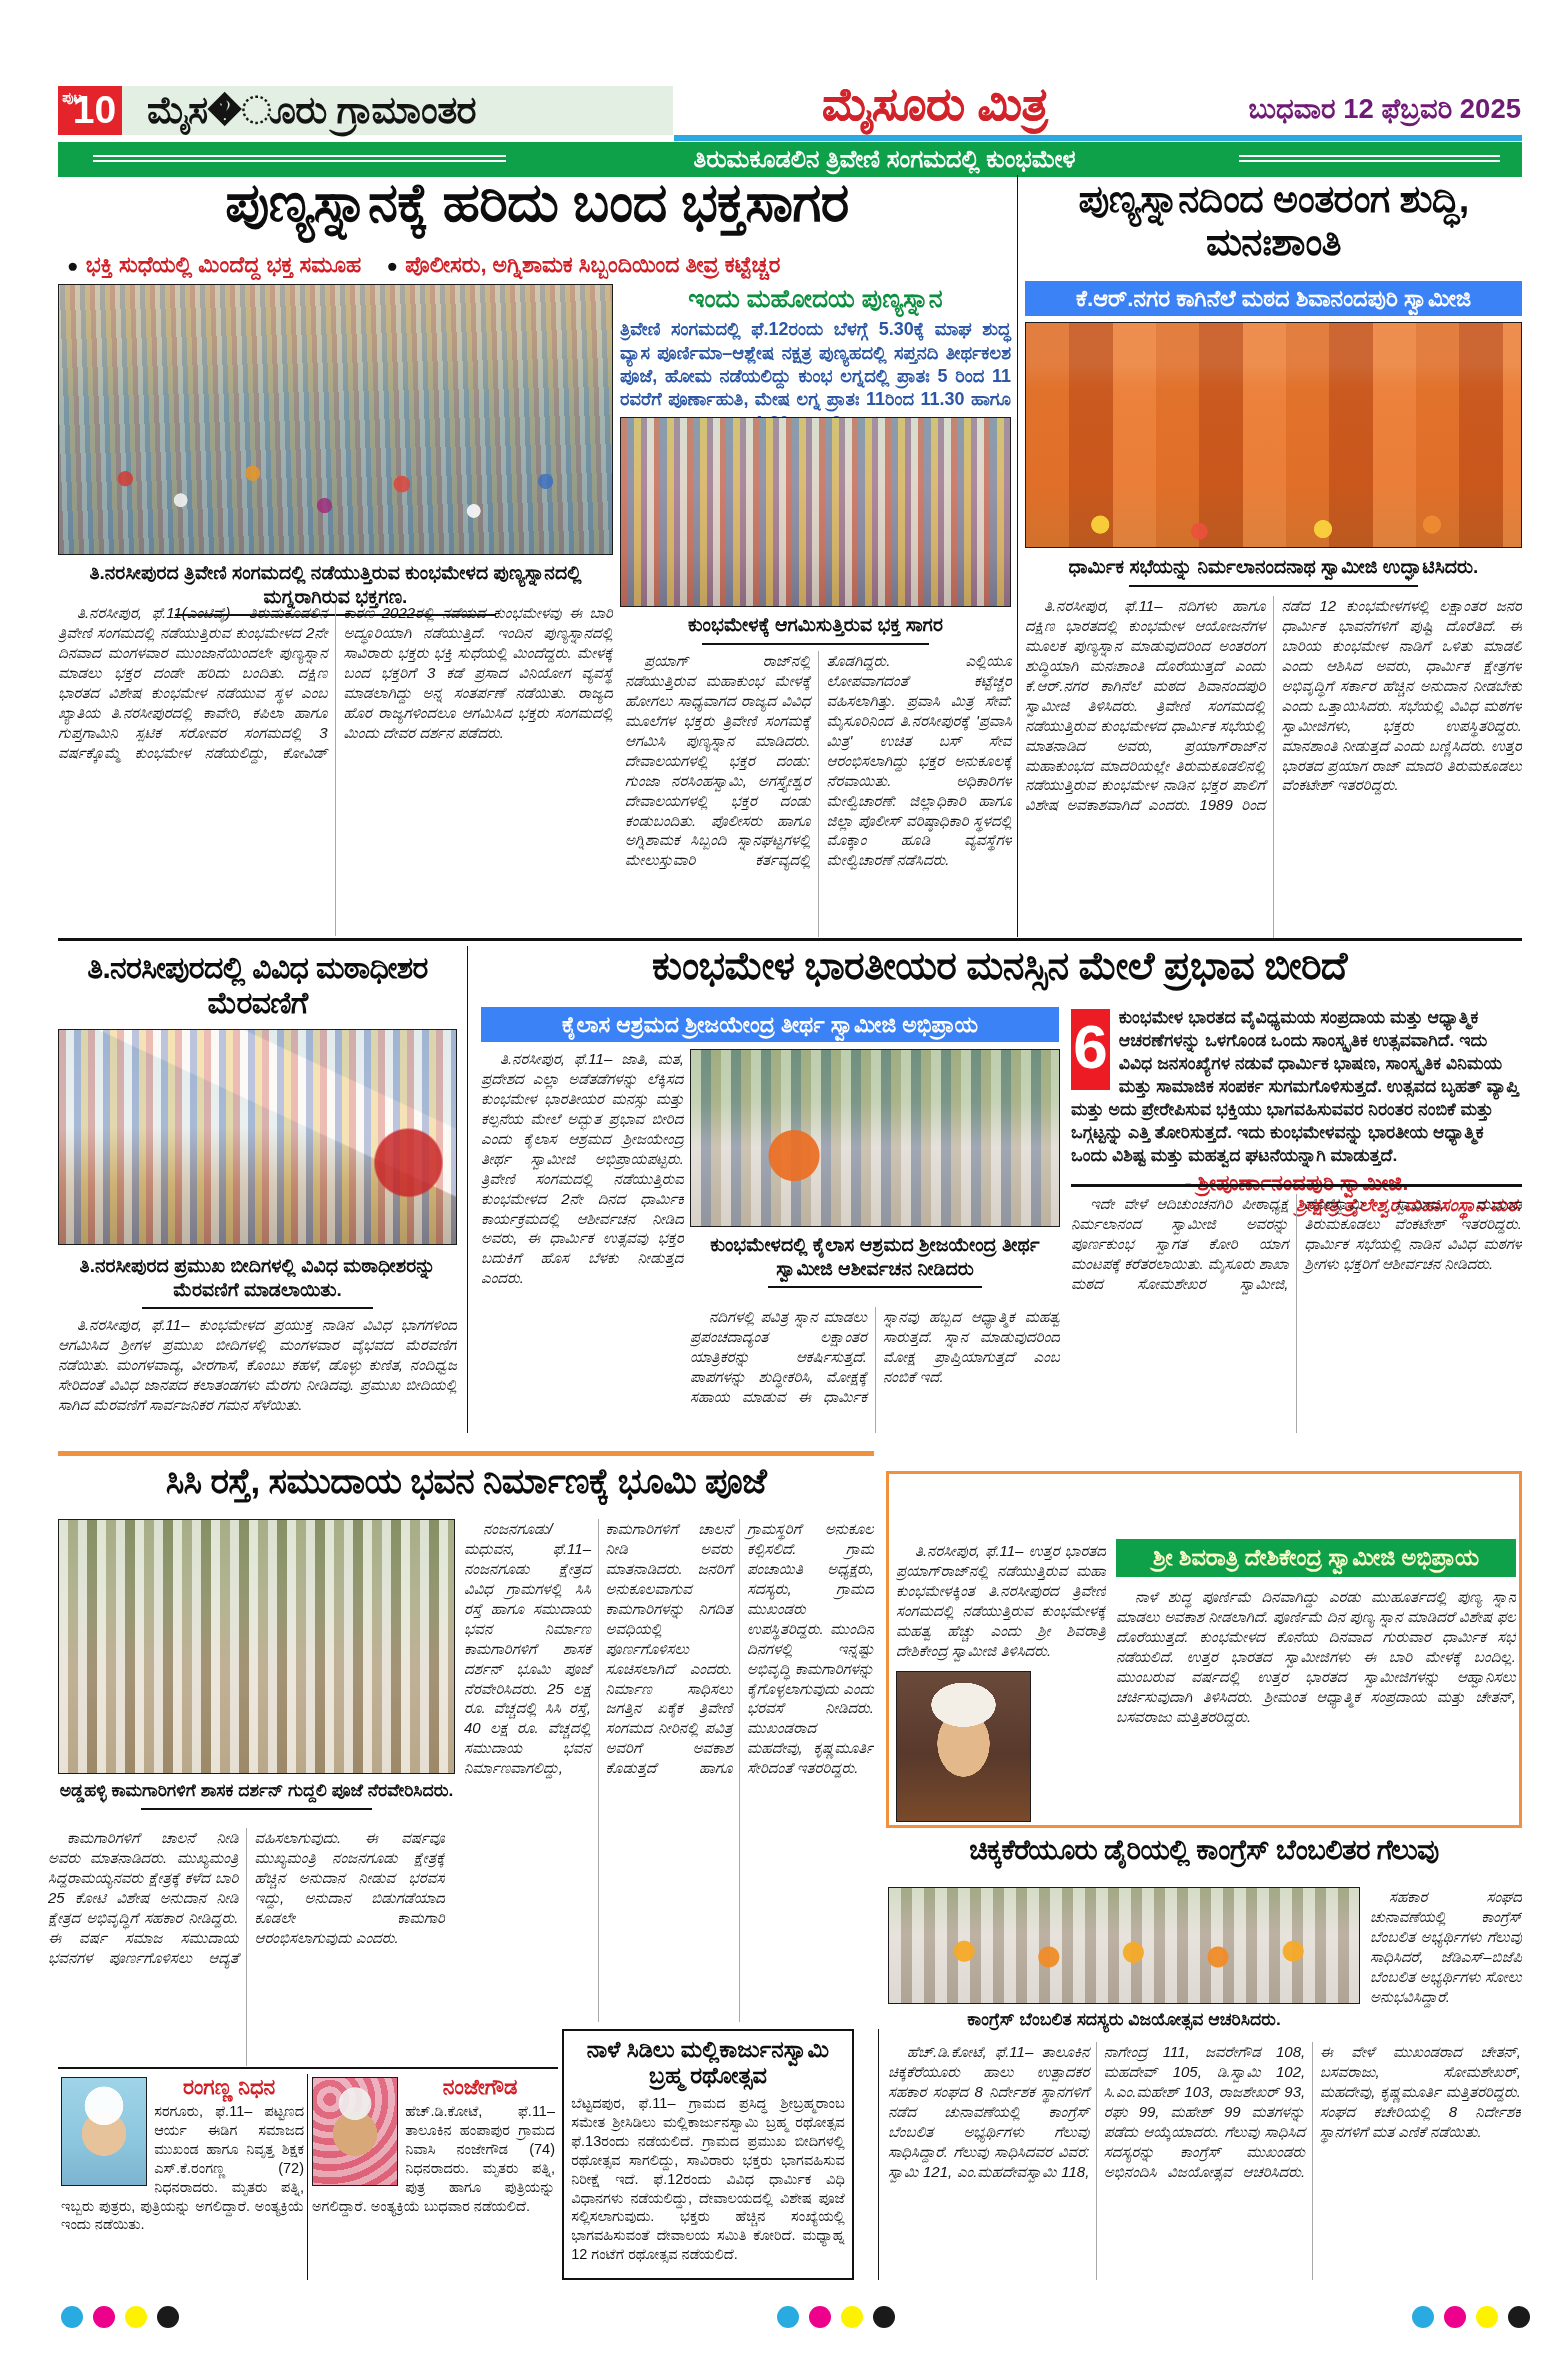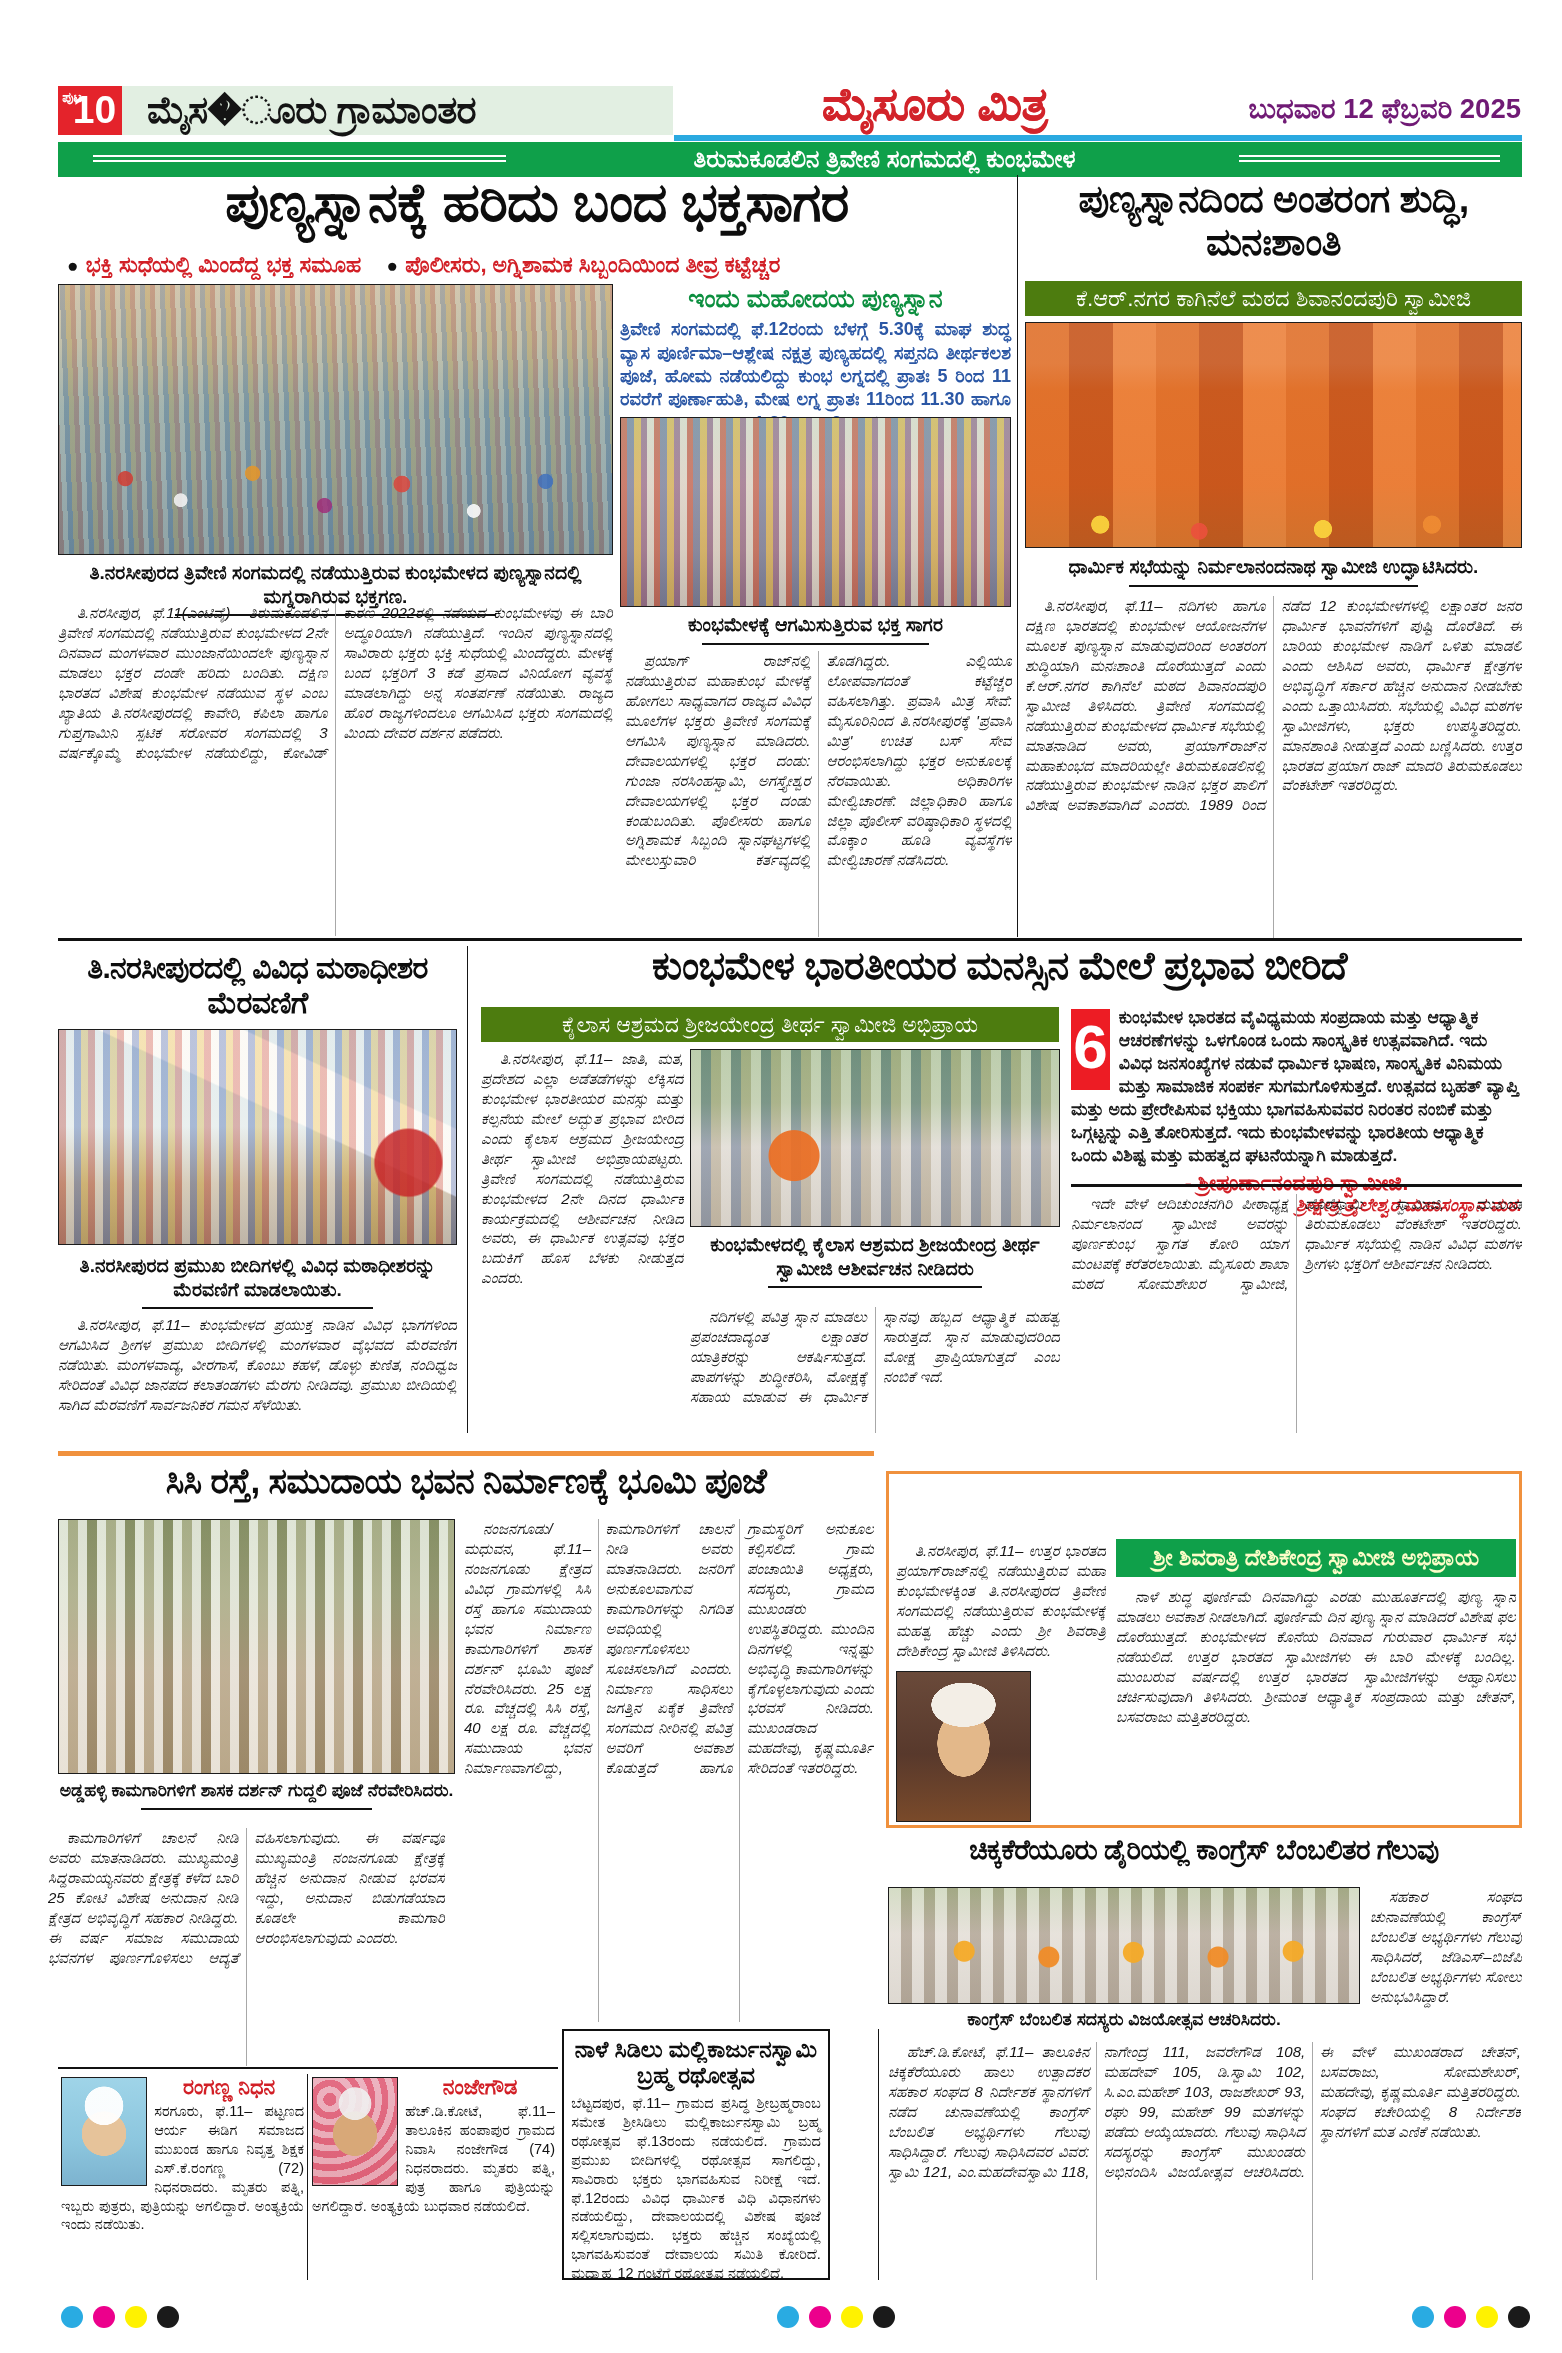--- a/index.html
+++ b/index.html
@@ -17,21 +17,21 @@
   .dateline{left:1130px;top:93px;width:391px;text-align:right;font-size:27.5px;font-weight:bold;color:#701a75;}
   .blue-line{left:674px;top:135px;width:848px;height:5.8px;background:#2aa9e0;}
   
   .banner{left:58px;top:142px;width:1464px;height:35px;background:#0fa04a;}
   .banner .txt{position:absolute;left:493px;top:2.9px;width:667px;text-align:center;color:#fff;font-weight:bold;font-size:24px;}
   .banner .dline{position:absolute;height:2.9px;border-top:2.2px solid #fff;border-bottom:2.2px solid #fff;top:13px;}
   .banner .dl-left{left:35px;width:413px;}
   .banner .dl-right{left:1181px;width:261px;}
   
   .hl{font-weight:bold;color:#0d0d0d;text-align:center;letter-spacing:-0.7px;}
-  .kicker{color:#fff;font-weight:normal;text-align:center;background:#4d7c0f;}
+  .kicker{color:#fff;font-weight:bold;text-align:center;background:#3b82f6;}
   .caption{font-weight:bold;font-size:19px;text-align:center;line-height:1.25;color:#101010;}
   .caption .crule{display:block;width:58%;height:2.2px;background:#111;margin:5.8px auto 0;}
   .body-txt{font-size:15px;line-height:1.33;text-align:justify;color:#131313;font-style:italic;}
   .body-txt p{margin:0;text-indent:19px;}
   .cols-2{column-count:2;column-gap:16px;column-rule:0.7px solid #a8a8a8;}
   .cols-3{column-count:3;column-gap:14.5px;column-rule:0.7px solid #a8a8a8;}
   .photo{border:1.4px solid #1c1c1c;box-sizing:border-box;}
   .vrule{background:#161616;width:1.4px;}
   .hrule{background:#111;}
   
@@ -149,21 +149,21 @@
   .dairy-body{left:888px;top:2042px;width:633px;height:238px;overflow:hidden;}
   
   .obit-rule{left:58px;top:2067px;width:500px;height:2.2px;}
   .obit{top:2074px;width:243px;height:206px;overflow:hidden;}
   .obit1{left:61px;}
   .obit2{left:312px;}
   .obit .op{float:left;width:86px;height:109px;border:1.4px solid #1c1c1c;margin:2.9px 7.2px 2.9px 0;box-sizing:border-box;}
   .obit .ot{color:#d21f26;font-weight:bold;font-size:21px;text-align:center;margin:1.4px 0 2.9px;}
   .obit .ob{font-size:14.5px;line-height:1.3;text-align:justify;}
   .obit-div{left:307px;top:2074px;height:206px;}
-  .ratha-box{left:562px;top:2029px;width:268px;height:251px;border:2.2px solid #111;box-sizing:border-box;padding:5.8px 7.2px;overflow:hidden;}
+  .ratha-box{left:562px;top:2029px;width:292px;height:251px;border:2.2px solid #111;box-sizing:border-box;padding:5.8px 7.2px;overflow:hidden;}
   .ratha-hl{font-size:22.5px;font-weight:bold;text-align:center;line-height:1.15;margin:0 0 5.8px;color:#0d0d0d;}
   .ratha-body{font-size:14.5px;line-height:1.3;text-align:justify;}
   .vr-c{left:878px;top:2029px;height:251px;}
   
   .dots{top:2306px;height:25px;display:flex;gap:10px;}
   .dots i{display:block;width:22px;height:22px;border-radius:50%;}
   .dots .c{background:#29abe2;} .dots .m{background:#ec008c;} .dots .y{background:#fff200;} .dots .k{background:#1a1a1a;}
   .dots-l{left:61px;} .dots-c{left:777px;} .dots-r{left:1412px;}
 </style>
 </head>

